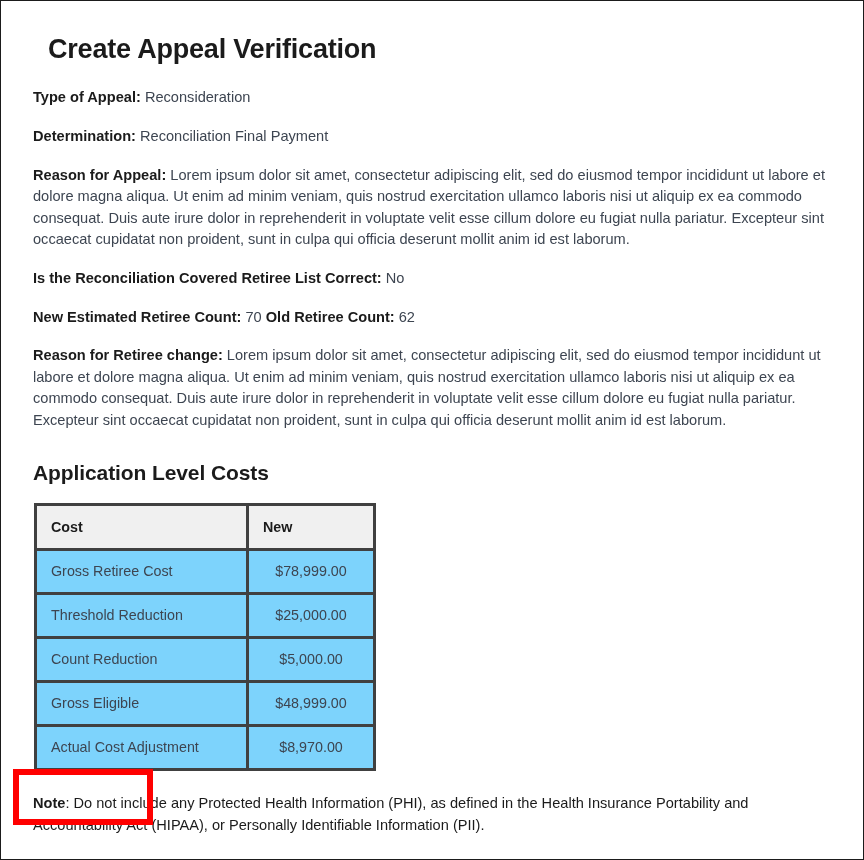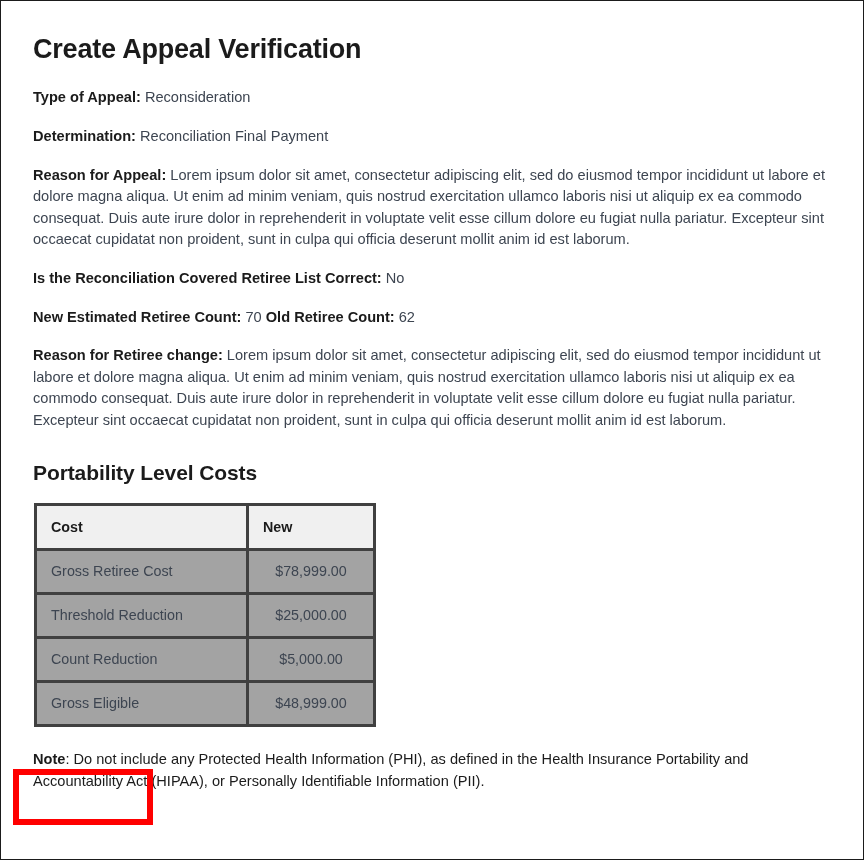--- a/index.html
+++ b/index.html
@@ -21,21 +21,21 @@
     overflow: hidden;
   }
   .content {
     padding: 24px 22px 0 32px;
   }
   h1.page-title {
     font-size: 27px;
     line-height: 1.2;
     font-weight: bold;
     color: #1b1b1b;
-    margin: 8px 0 22px 0;
+    margin: 8px 0 22px 15px;
     letter-spacing: -0.2px;
   }
   h2.section-title {
     font-size: 21px;
     line-height: 1.2;
     font-weight: bold;
     color: #1b1b1b;
     margin: 28px 0 18px 0;
     letter-spacing: -0.1px;
   }
@@ -80,21 +80,21 @@
     background: #f0f0f0;
     color: #1b1b1b;
     font-weight: bold;
     text-align: left;
     height: 20px;
   }
   table.costs th.col-cost { width: 181px; }
   table.costs th.col-new  { width: 96px; }
   table.costs td {
     color: #3d4551;
-    background: #a3a3a3;
+    background: #7dd3fc;
     height: 19px;
     margin-top: 7px;
   }
   table.costs td.amount {
     text-align: center;
   }
   .highlight-box {
     position: absolute;
     left: 12px;
     top: 768px;
@@ -139,21 +139,21 @@
       <span>70</span>
       <span class="lbl">Old Retiree Count:</span>
       <span>62</span>
     </p>
 
     <p class="field">
       <span class="lbl">Reason for Retiree change:</span>
       <span>Lorem ipsum dolor sit amet, consectetur adipiscing elit, sed do eiusmod tempor incididunt ut labore et dolore magna aliqua. Ut enim ad minim veniam, quis nostrud exercitation ullamco laboris nisi ut aliquip ex ea commodo consequat. Duis aute irure dolor in reprehenderit in voluptate velit esse cillum dolore eu fugiat nulla pariatur. Excepteur sint occaecat cupidatat non proident, sunt in culpa qui officia deserunt mollit anim id est laborum.</span>
     </p>
 
-    <h2 class="section-title">Portability Level Costs</h2>
+    <h2 class="section-title">Application Level Costs</h2>
 
     <table class="costs">
       <thead>
         <tr>
           <th class="col-cost">Cost</th>
           <th class="col-new">New</th>
         </tr>
       </thead>
       <tbody>
         <tr>
@@ -165,20 +165,24 @@
           <td class="amount">$25,000.00</td>
         </tr>
         <tr>
           <td>Count Reduction</td>
           <td class="amount">$5,000.00</td>
         </tr>
         <tr>
           <td>Gross Eligible</td>
           <td class="amount">$48,999.00</td>
         </tr>
+        <tr>
+          <td>Actual Cost Adjustment</td>
+          <td class="amount">$8,970.00</td>
+        </tr>
       </tbody>
     </table>
 
     <p class="note">
       <span class="b">Note</span><span>: Do not include any Protected Health Information (PHI), as defined in the Health Insurance Portability and Accountability Act (HIPAA), or Personally Identifiable Information (PII).</span>
     </p>
 
   </div>
 
   <div class="highlight-box"></div>

